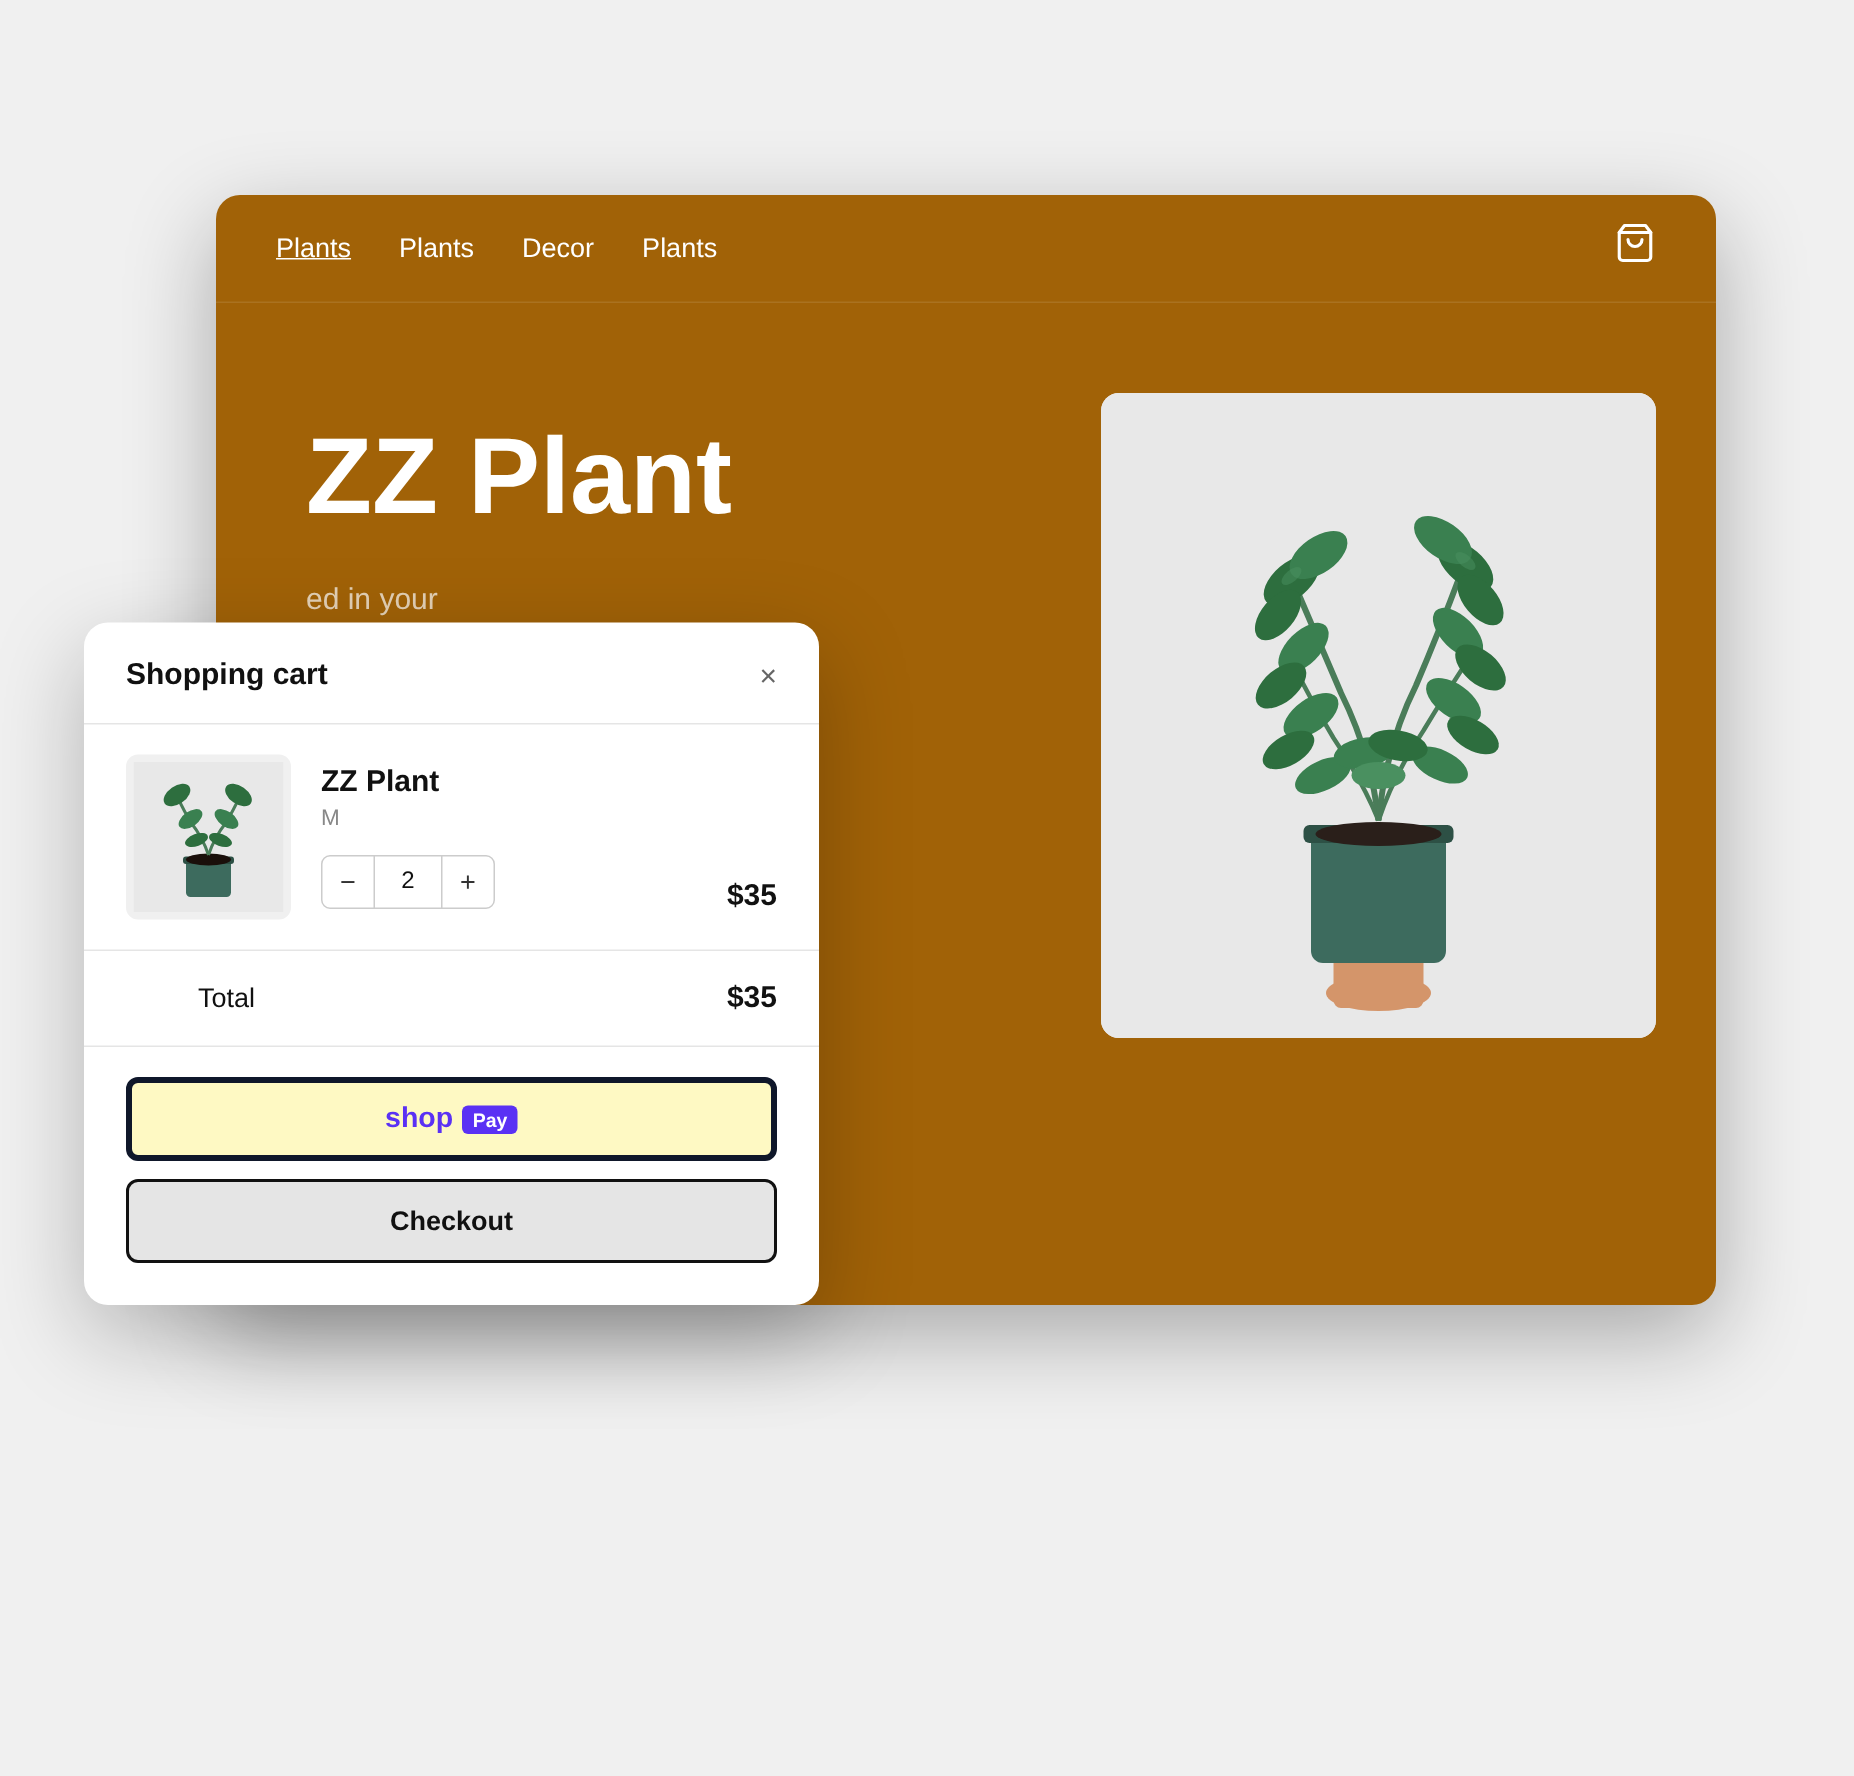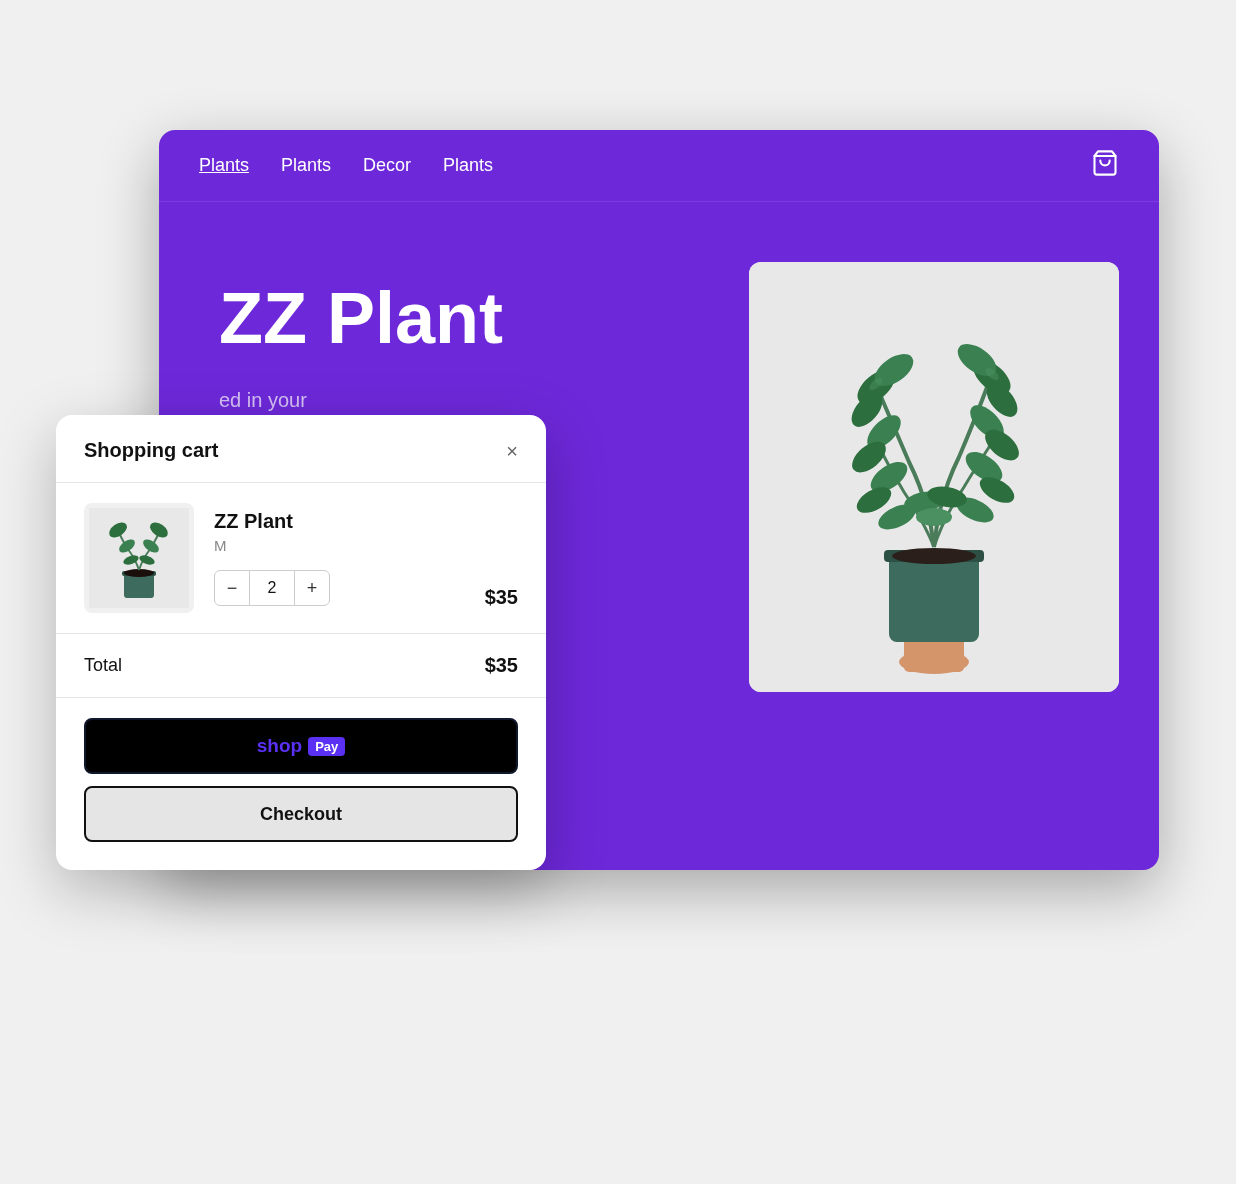--- a/index.html
+++ b/index.html
@@ -12,24 +12,24 @@
       overflow: hidden;
       display: flex;
       align-items: center;
       justify-content: center;
     }
 
     
     .website-card {
       position: absolute;
       top: 130px;
-      left: 159px;
+      left: 144px;
       width: 1000px;
       height: 740px;
-      background: #6d28d9;
+      background: #a16207;
       border-radius: 16px;
       overflow: hidden;
       box-shadow: 0 20px 60px rgba(0,0,0,0.3);
     }
 
     
     .site-nav {
       display: flex;
       align-items: center;
       padding: 0 40px;
@@ -225,41 +225,42 @@
       justify-content: space-between;
       align-items: center;
       padding: 20px 28px;
       border-bottom: 1px solid #e5e5e5;
     }
 
     .total-label {
       font-size: 18px;
       font-weight: 500;
       color: #111;
+      margin-left: 48px;
     }
 
     .total-amount {
       font-size: 20px;
       font-weight: 600;
       color: #111;
     }
 
     .cart-buttons {
       padding: 20px 28px 28px;
       display: flex;
       flex-direction: column;
       gap: 12px;
     }
 
     .shop-pay-btn {
       width: 100%;
       height: 56px;
-      border: 2px solid #0f172a;
+      border: 4px solid #0f172a;
       border-radius: 8px;
-      background: #000000;
+      background: #fef9c3;
       cursor: pointer;
       display: flex;
       align-items: center;
       justify-content: center;
       gap: 6px;
     }
 
     .shop-pay-text {
       font-size: 19px;
       font-weight: 700;

